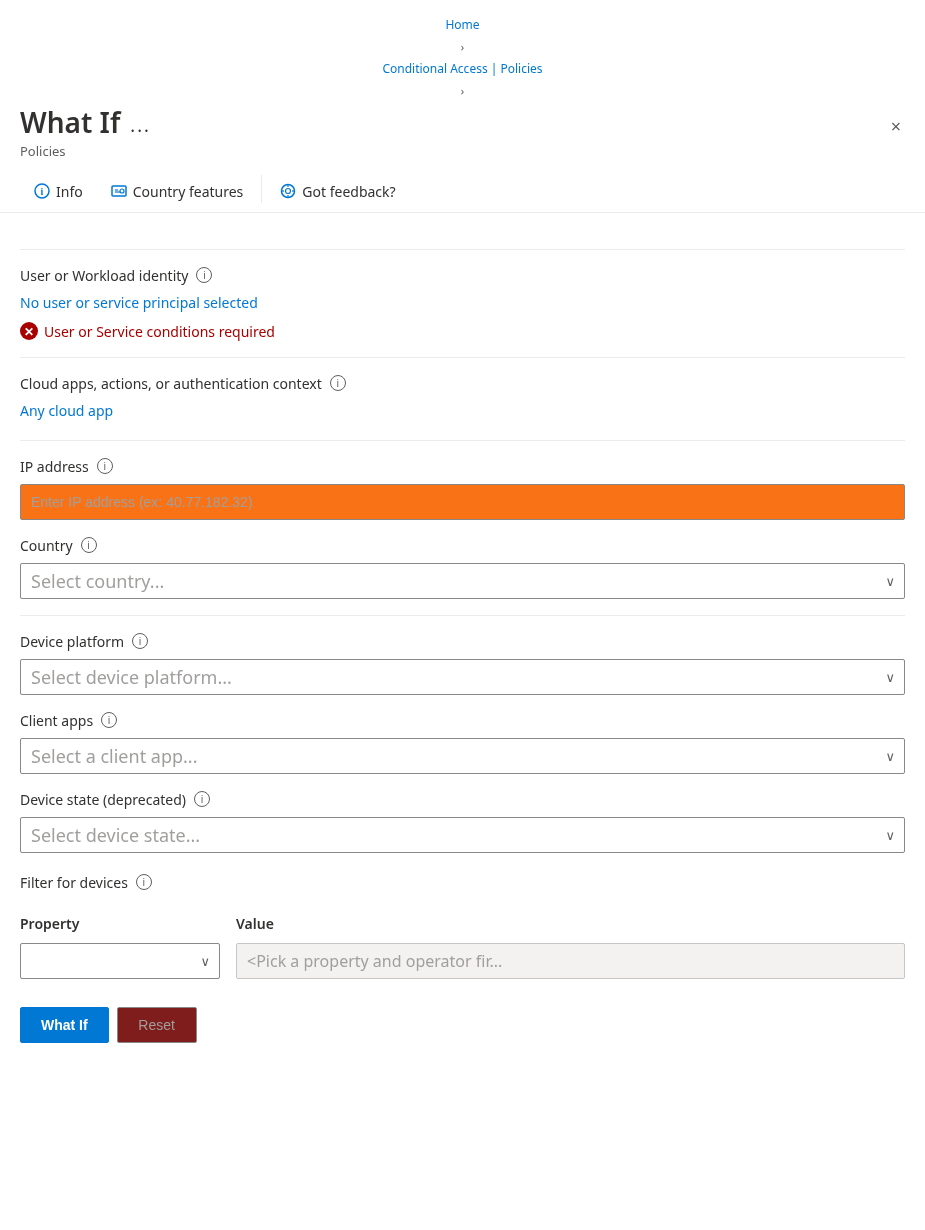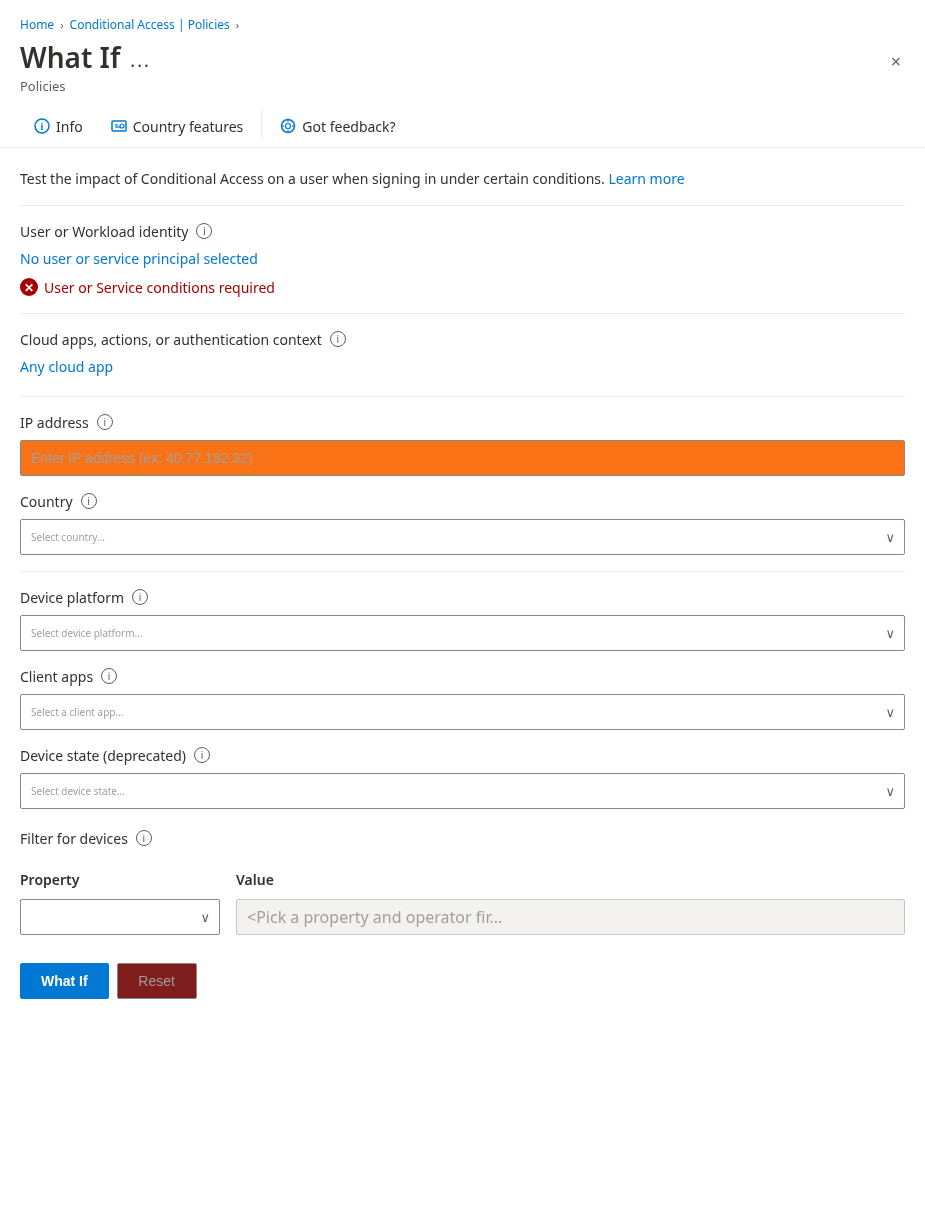--- a/index.html
+++ b/index.html
@@ -18,20 +18,21 @@
       position: relative;
     }
     
     .breadcrumb {
       display: flex;
       align-items: center;
       gap: 6px;
       padding: 16px 20px 4px 20px;
       font-size: 12px;
       color: #0078d4;
+      flex-direction: column;
     }
     .breadcrumb span {
       color: #605e5c;
     }
     .breadcrumb a {
       color: #0078d4;
       text-decoration: none;
       cursor: pointer;
     }
     .breadcrumb .sep { color: #605e5c; font-size: 11px; }
@@ -202,21 +203,21 @@
     .select-wrapper {
       position: relative;
       width: 100%;
     }
     .select-display {
       width: 100%;
       height: 36px;
       border: 1px solid #8a8886;
       border-radius: 2px;
       padding: 0 36px 0 10px;
-      font-size: 10px;
+      font-size: 18px;
       color: #a19f9d;
       background: #fff;
       cursor: pointer;
       display: flex;
       align-items: center;
       user-select: none;
     }
     .select-chevron {
       position: absolute;
       right: 10px;
@@ -362,23 +363,20 @@
           <line x1="8" y1="12" x2="8" y2="14.5" stroke="#0078d4" stroke-width="1.2"></line>
           <line x1="1.5" y1="8" x2="4" y2="8" stroke="#0078d4" stroke-width="1.2"></line>
           <line x1="12" y1="8" x2="14.5" y2="8" stroke="#0078d4" stroke-width="1.2"></line>
         </svg>
       </span>
       <span>Got feedback?</span>
     </div>
   </div>
 
   <div class="content">
-    <div class="intro-text">
-      <span>Test the impact of Conditional Access on a user when signing in under certain conditions.</span> <a>Learn more</a>
-    </div>
 
     <hr class="section-divider">
 
     <div class="section-block">
       <div class="field-label">
         <span>User or Workload identity</span>
         <span class="info-icon">i</span>
       </div>
       <a class="link-value">No user or service principal selected</a>
       <div class="error-row">

